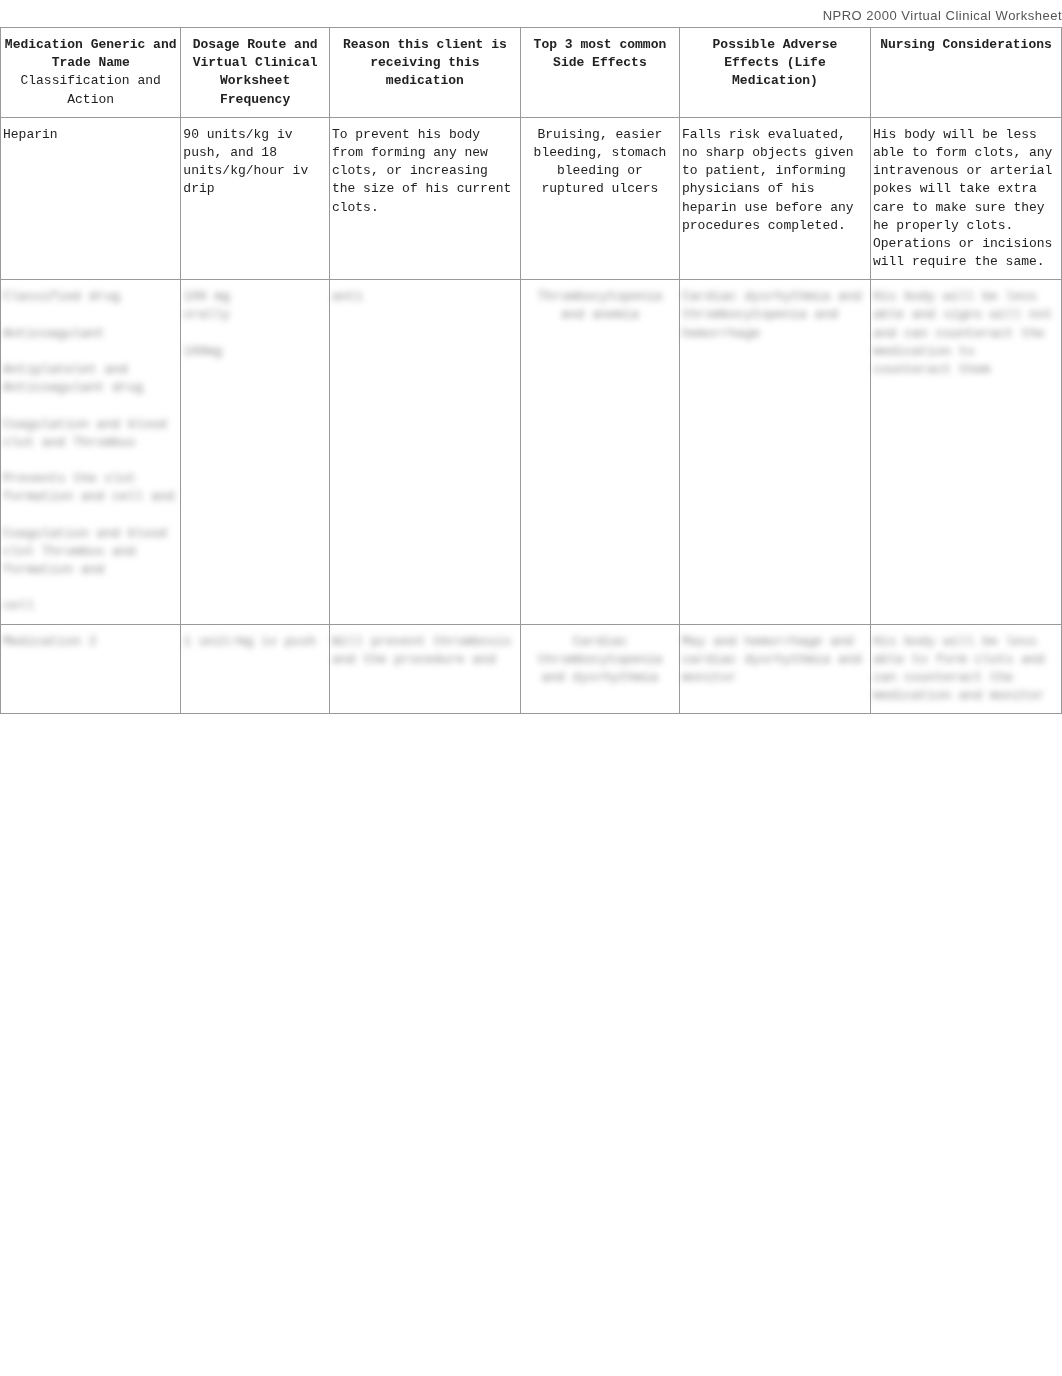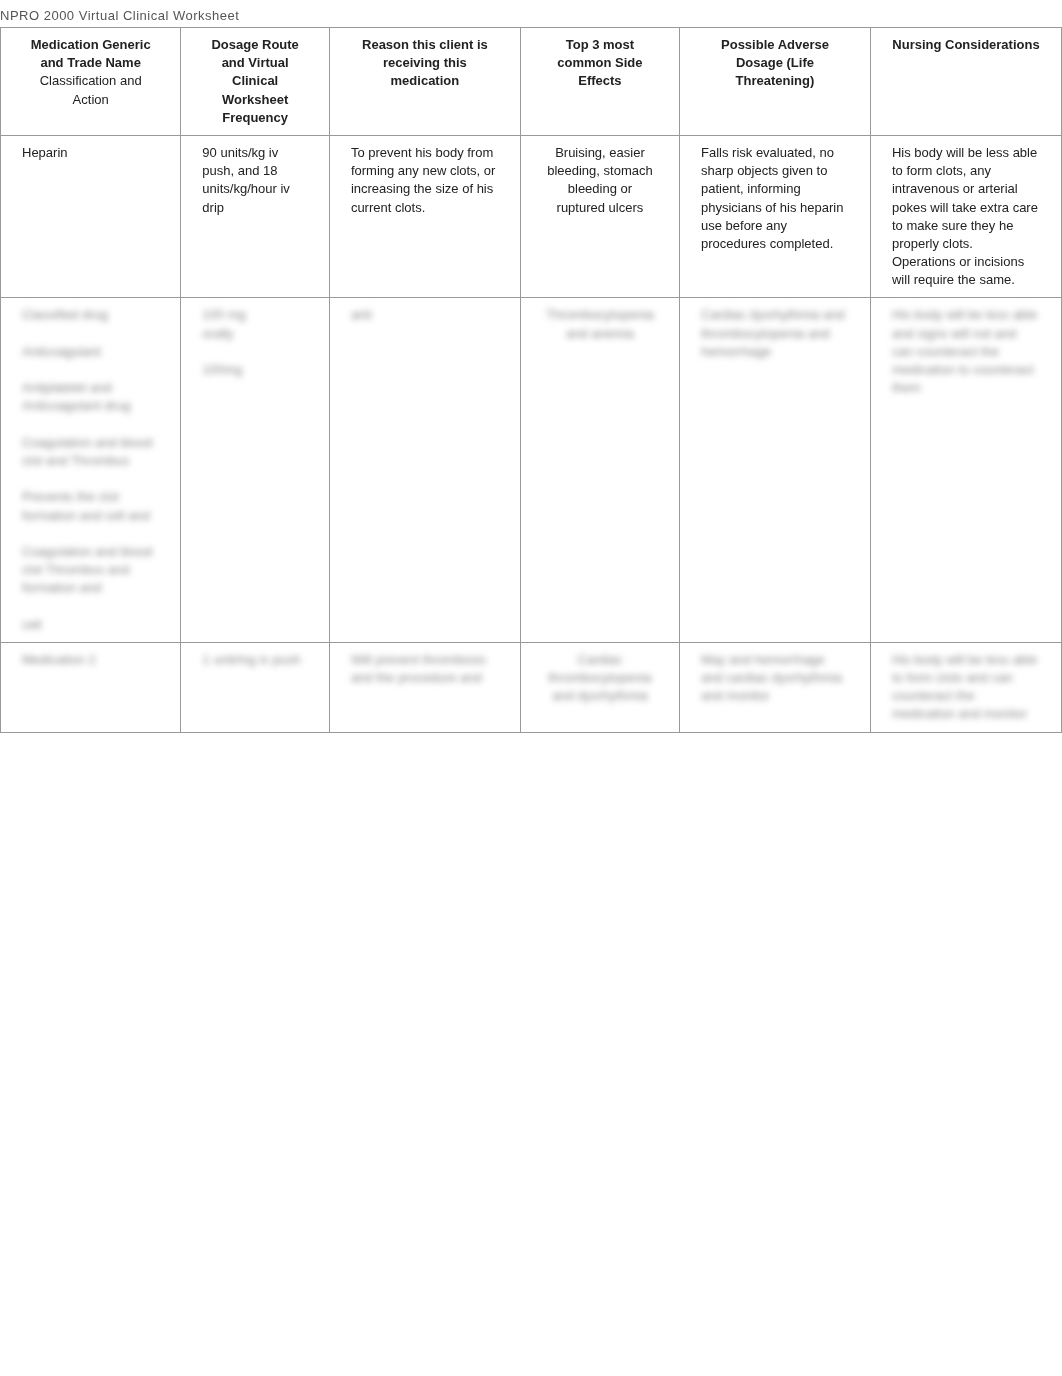--- a/index.html
+++ b/index.html
@@ -3,37 +3,38 @@
   <meta charset="utf-8">
   <style>
     * { box-sizing: border-box; margin: 0; padding: 0; }
     body {
       font-family: Arial, sans-serif;
       font-size: 14px;
       background: #fff;
       color: #222;
     }
     .page-header {
-      text-align: left;
+      text-align: right;
       padding: 8px 0 4px 0;
       font-size: 13px;
       color: #555;
       letter-spacing: 0.5px;
     }
     table {
       width: 100%;
       border-collapse: collapse;
       table-layout: fixed;
     }
     th, td {
       border: 1px solid #999;
-      padding: 8px 21px;
+      padding: 8px 2px;
       vertical-align: top;
       font-size: 13px;
       line-height: 1.4;
+      font-family: Liberation Mono, monospace;
     }
     th {
       background: #fff;
       font-weight: bold;
       font-size: 13px;
     }
     .blurred {
       filter: blur(3px);
       color: #888;
       user-select: none;
@@ -54,21 +55,21 @@
   <table>
     <thead>
       <tr>
         <th class="col1">
           <span>Medication Generic and Trade Name</span><br>
           <span style="font-weight:normal;">Classification and Action</span>
         </th>
         <th class="col2">Dosage Route and Virtual Clinical Worksheet Frequency</th>
         <th class="col3">Reason this client is receiving this medication</th>
         <th class="col4">Top 3 most common Side Effects</th>
-        <th class="col5">Possible Adverse Dosage (Life Threatening)</th>
+        <th class="col5">Possible Adverse Effects (Life Medication)</th>
         <th class="col6">Nursing Considerations</th>
       </tr>
     </thead>
     <tbody id="table-body">
     <tr>
           <td class="col1" style="white-space: pre-wrap;">Heparin</td>
           <td class="col2" style="white-space: pre-wrap;">90 units/kg iv push, and 18 units/kg/hour iv drip</td>
           <td class="col3" style="white-space: pre-wrap;">To prevent his body from forming any new clots, or increasing the size of his current clots.</td>
           <td class="col4" style="white-space: pre-wrap; margin-top: 44px;">Bruising, easier bleeding, stomach bleeding or ruptured ulcers</td>
           <td class="col5" style="white-space: pre-wrap;">Falls risk evaluated, no sharp objects given to patient, informing physicians of his heparin use before any procedures completed.</td>

